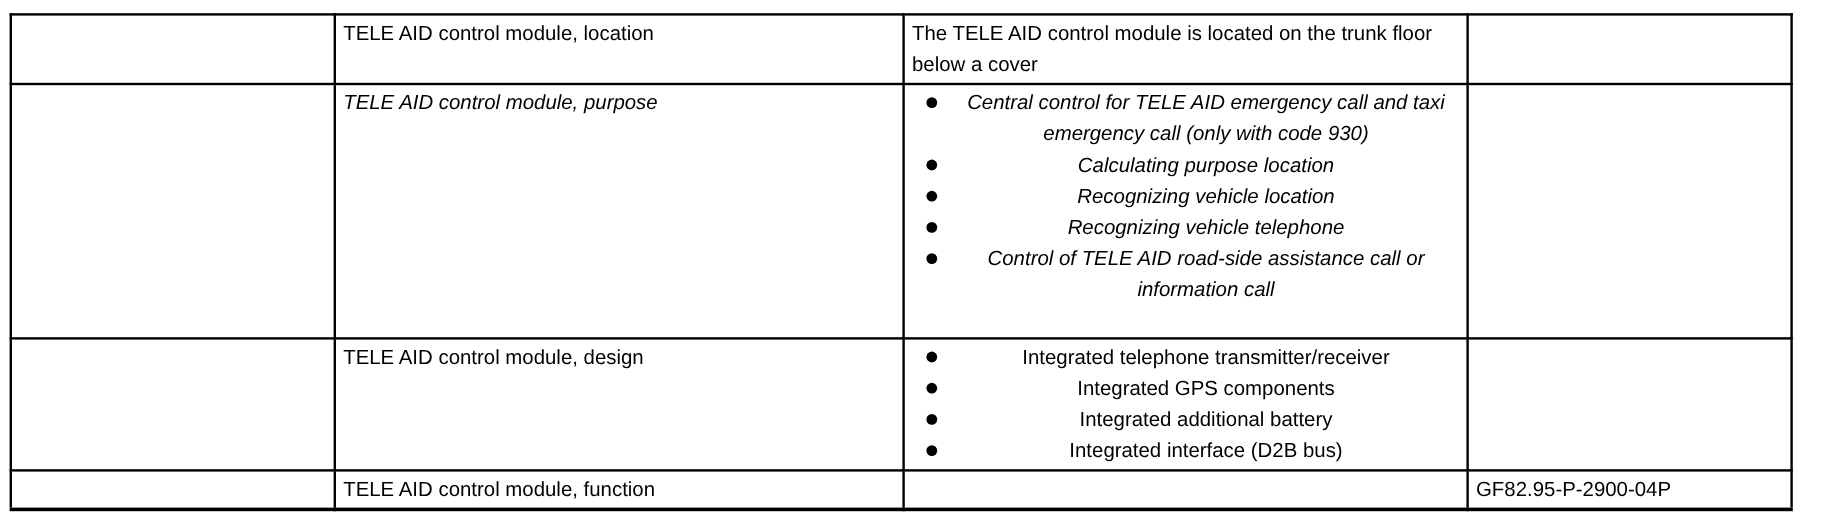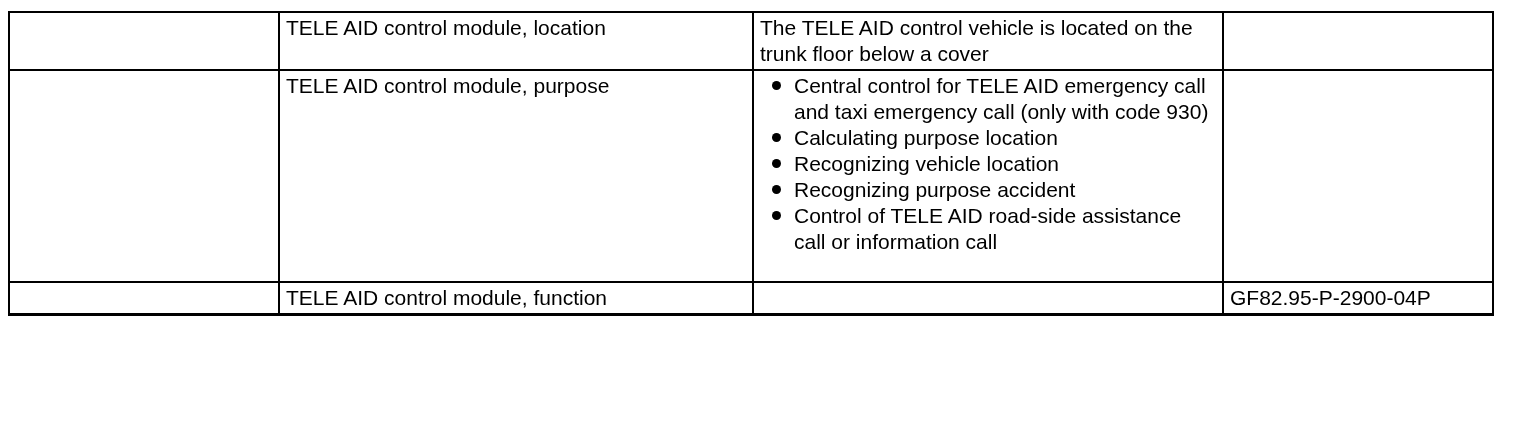--- a/index.html
+++ b/index.html
@@ -19,37 +19,37 @@
     width: 1484px;
     border-collapse: collapse;
     table-layout: fixed;
     border: 2px solid #000000;
     border-bottom: 3px solid #000000;
   }
   table.spec-table td {
     border: 2px solid #000000;
     vertical-align: top;
     padding: 2px 6px;
-    font-size: 21px;
+    font-size: 17px;
     line-height: 26px;
     overflow: hidden;
     word-wrap: normal;
   }
   td.c1 { }
   td.c3 { padding-right: 32px; }
   tr.r1 { height: 56px; }
-  tr.r2 { height: 212px; }
+  tr.r2 { height: 212px; font-style: italic; }
   tr.r3 { height: 109px; }
   tr.r4 { height: 31px; }
   ul.bullets {
     margin: 0;
     padding: 0 0 0 34px;
     list-style: none;
   }
-  ul.bullets li { position: relative; }
+  ul.bullets li { position: relative; text-align: center; }
   ul.bullets li::before {
     content: "";
     position: absolute;
     left: -22px;
     top: 8px;
     width: 9px;
     height: 9px;
     border-radius: 50%;
     background: #000000;
   }
@@ -62,33 +62,46 @@
     <colgroup>
       <col style="width:270px">
       <col style="width:474px">
       <col style="width:470px">
       <col style="width:270px">
     </colgroup>
     <tbody>
       <tr class="r1">
         <td class="c1"></td>
         <td class="c2">TELE AID control module, location</td>
-        <td class="c3">The TELE AID control vehicle is located on the trunk floor below a cover</td>
+        <td class="c3">The TELE AID control module is located on the trunk floor below a cover</td>
         <td class="c4"></td>
       </tr>
       <tr class="r2">
         <td class="c1"></td>
         <td class="c2">TELE AID control module, purpose</td>
         <td class="c3">
           <ul class="bullets">
               <li>Central control for TELE AID emergency call and taxi emergency call (only with code 930)</li>
               <li>Calculating purpose location</li>
               <li>Recognizing vehicle location</li>
-              <li>Recognizing purpose accident</li>
+              <li>Recognizing vehicle telephone</li>
               <li>Control of TELE AID road-side assistance call or information call</li>
+            </ul>
+        </td>
+        <td class="c4"></td>
+      </tr>
+      <tr class="r3">
+        <td class="c1"></td>
+        <td class="c2">TELE AID control module, design</td>
+        <td class="c3">
+          <ul class="bullets">
+              <li>Integrated telephone transmitter/receiver</li>
+              <li>Integrated GPS components</li>
+              <li>Integrated additional battery</li>
+              <li>Integrated interface (D2B bus)</li>
             </ul>
         </td>
         <td class="c4"></td>
       </tr>
       <tr class="r4">
         <td class="c1"></td>
         <td class="c2">TELE AID control module, function</td>
         <td class="c3"></td>
         <td class="c4">GF82.95-P-2900-04P</td>
       </tr>

